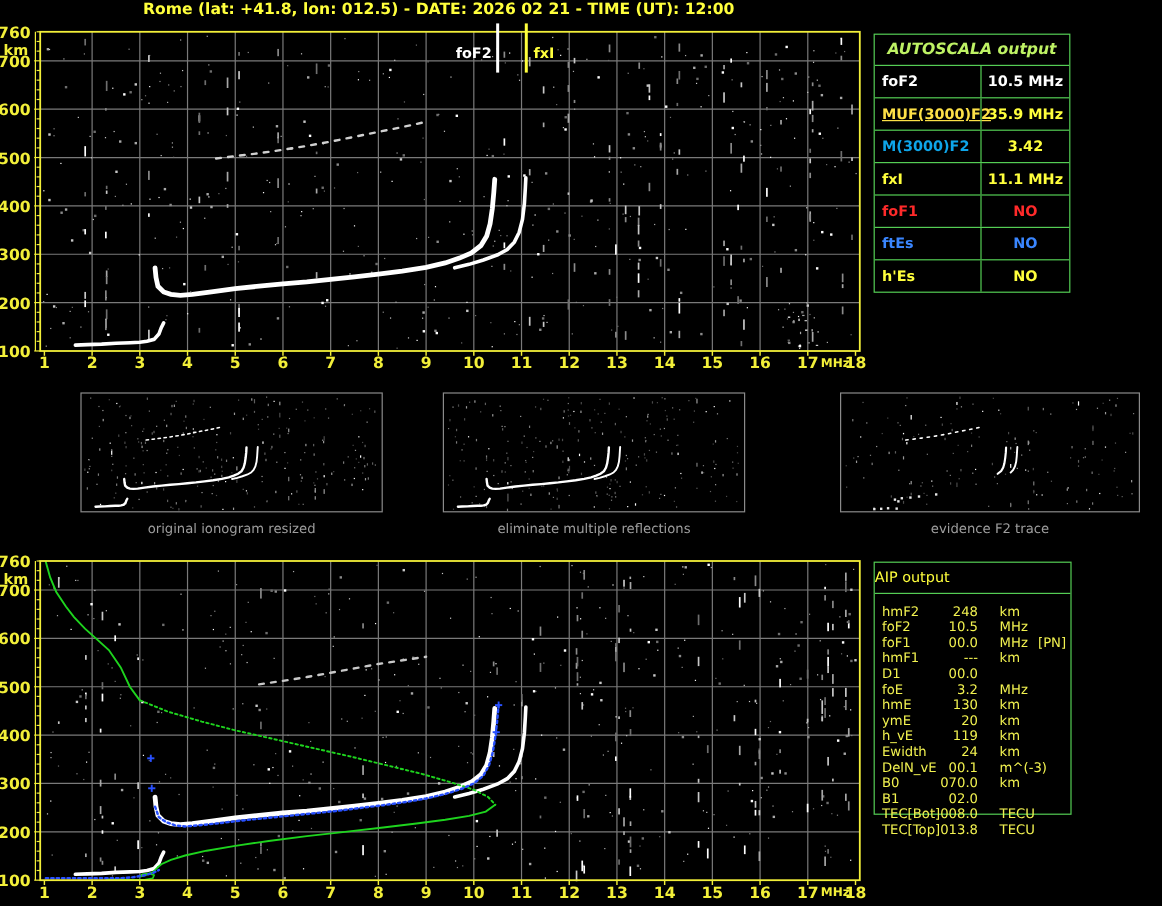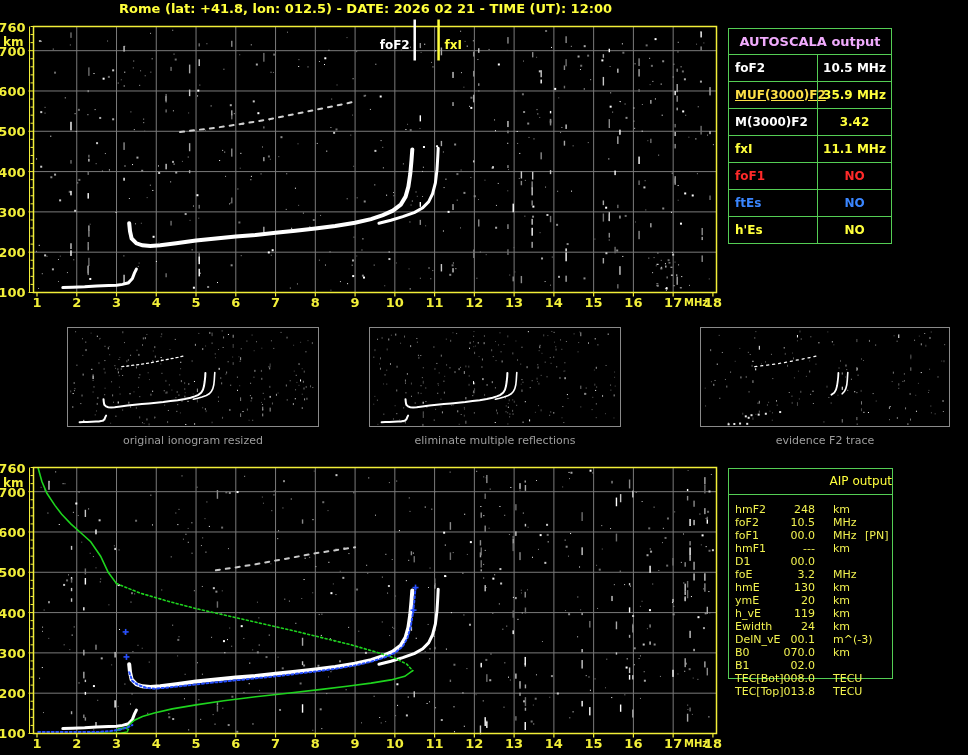--- a/index.html
+++ b/index.html
@@ -7,34 +7,34 @@
   body{width:968px;height:755px;background:#000;position:relative;overflow:hidden;
        font-family:"DejaVu Sans", sans-serif;}
   #title{position:absolute;left:0;top:1px;width:612px;text-align:right;
          color:#ffff3c;font-size:13px;font-weight:bold;letter-spacing:0px;}
   svg{position:absolute;display:block;}
   #plot-top{left:0;top:0;}
   #plot-bottom{left:0;top:455px;}
   
   #autoscala-box{position:absolute;left:728px;top:28px;width:162px;
       border:1px solid var(--green);background:#000;}
-  .as-header{height:25px;line-height:25px;text-align:center;color:#f0abfc;
-      font-weight:bold;font-size:13px;}
+  .as-header{height:25px;line-height:25px;text-align:center;color:#bef264;
+      font-weight:bold;font-size:13px;font-style:italic;}
   .as-row{display:flex;height:26px;border-top:1px solid var(--green);}
   .as-label{width:82px;padding-left:6px;line-height:26px;font-weight:bold;font-size:12px;}
   .as-value{flex:1;border-left:1px solid var(--green);text-align:center;
       line-height:26px;font-weight:bold;font-size:12px;}
   
   .thumb{position:absolute;top:327px;width:252px;text-align:center;padding-left:32px;}
   .thumb-svg{position:static;border:1px solid #8a8a8a;background:#000;display:block;}
   .thumb-caption{margin-top:7px;font-size:11px;color:#9e9e9e;}
   
   #aip-box{position:absolute;left:728px;top:468px;width:163px;height:209px;
       border:1px solid var(--green);background:transparent;}
-  .aip-header{height:25px;line-height:25px;text-align:right;
+  .aip-header{height:25px;line-height:25px;text-align:left;
       border-bottom:1px solid var(--green);font-size:12px;color:#ffff3c;}
   .aip-row{position:absolute;left:0;width:170px;height:13px;font-size:11px;color:#f2f250;}
   .aip-name{position:absolute;left:6px;white-space:nowrap;}
   .aip-val{position:absolute;left:30px;width:56px;text-align:right;}
   .aip-unit{position:absolute;left:104px;white-space:nowrap;}
   .aip-extra{position:absolute;left:136px;white-space:nowrap;}
 </style>
 </head>
 <body>
 
@@ -777,21 +777,21 @@
   <div id="autoscala-rows">
       <div class="as-row">
         <span class="as-label" style="color: rgb(255, 255, 255);">foF2</span>
         <span class="as-value" style="color: rgb(255, 255, 255);">10.5 MHz</span>
       </div>
       <div class="as-row">
         <span class="as-label" style="color: #fde047; text-decoration: underline;">MUF(3000)F2</span>
         <span class="as-value" style="color: rgb(255, 255, 60);">35.9 MHz</span>
       </div>
       <div class="as-row">
-        <span class="as-label" style="color: #ffffff;">M(3000)F2</span>
+        <span class="as-label" style="color: #0ea5e9;">M(3000)F2</span>
         <span class="as-value" style="color: rgb(255, 255, 60);">3.42</span>
       </div>
       <div class="as-row">
         <span class="as-label" style="color: rgb(255, 255, 60);">fxI</span>
         <span class="as-value" style="color: rgb(255, 255, 60);">11.1 MHz</span>
       </div>
       <div class="as-row">
         <span class="as-label" style="color: rgb(255, 42, 42);">foF1</span>
         <span class="as-value" style="color: rgb(255, 42, 42);">NO</span>
       </div>

